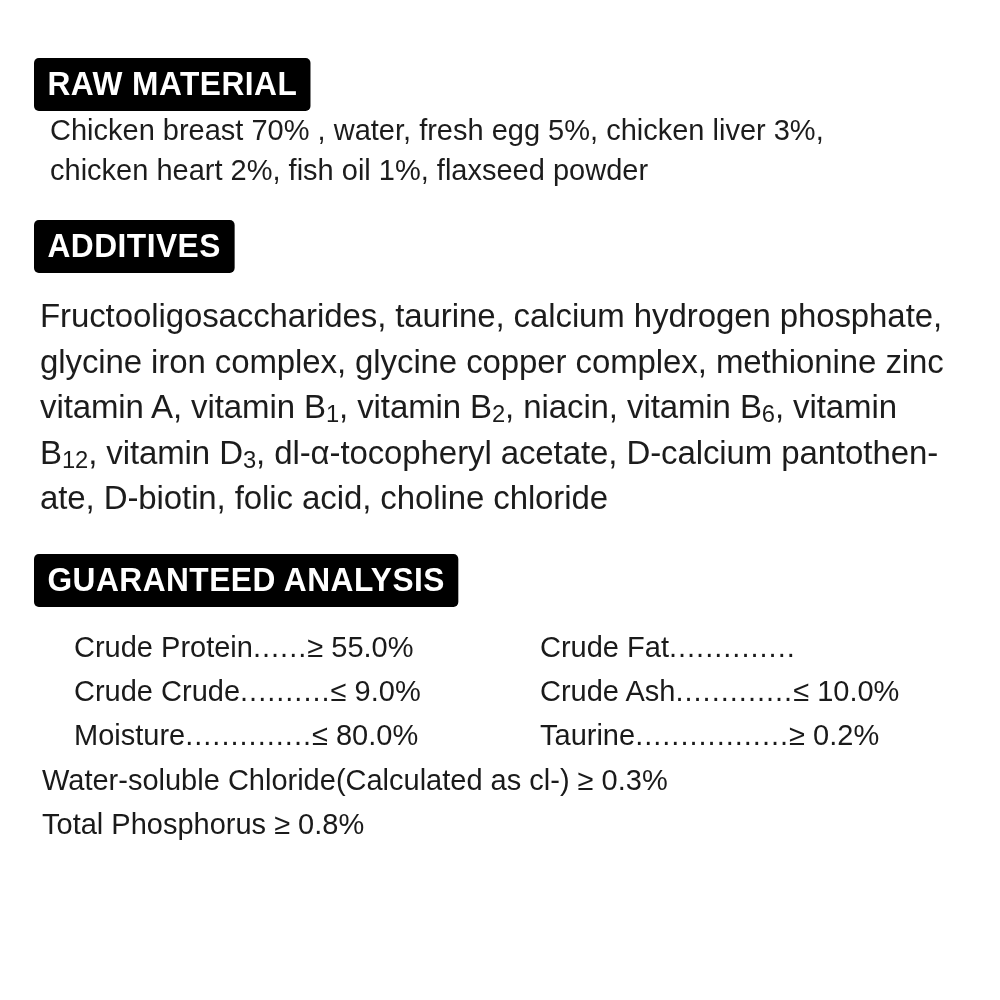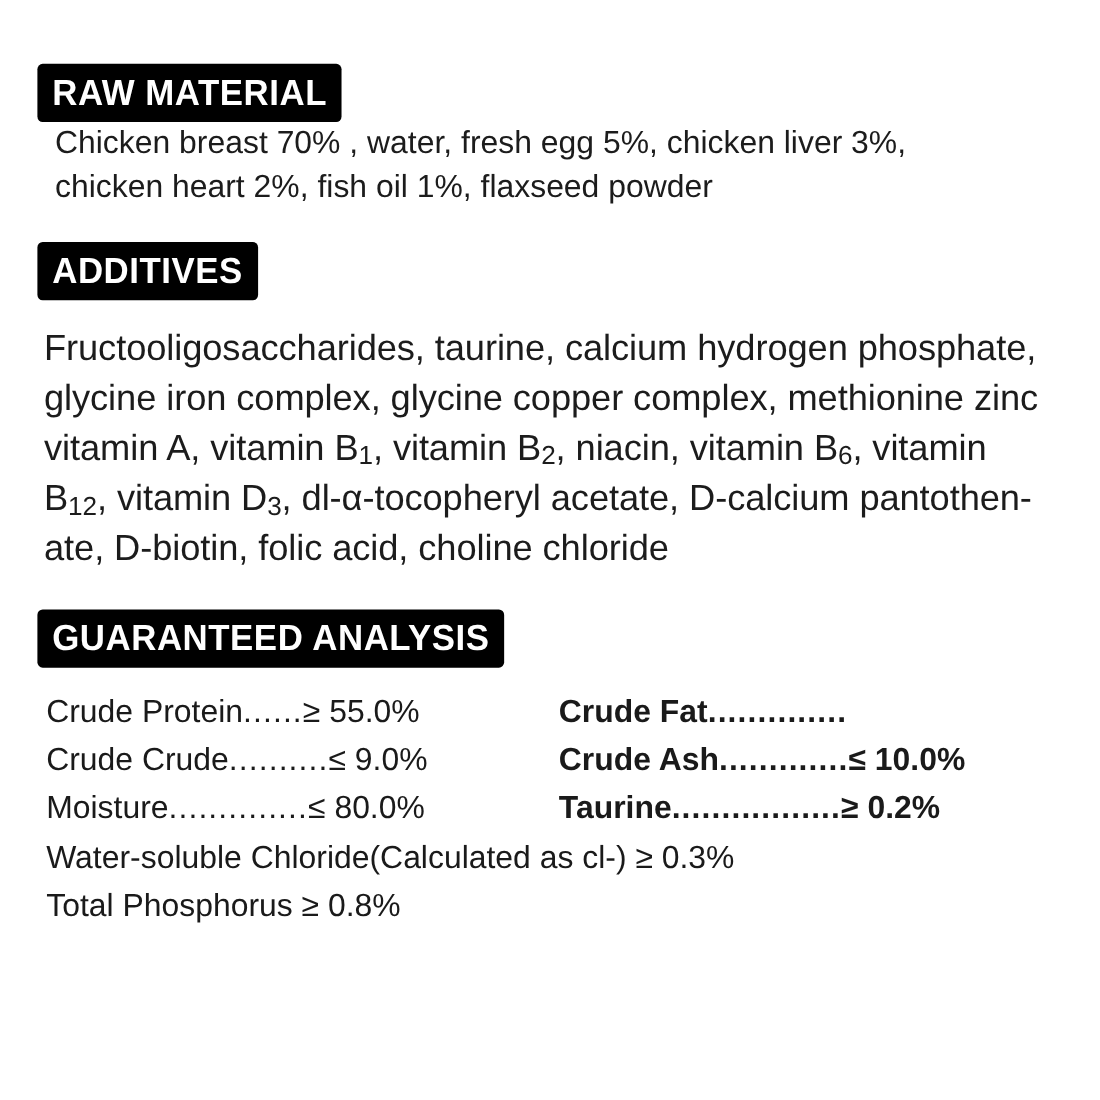--- a/index.html
+++ b/index.html
@@ -62,24 +62,24 @@
     padding-left: 8px;
     position: relative;
   }
   .analysis-cols {
     display: flex;
     align-items: flex-start;
   }
   .col-left {
     width: 466px;
     flex: 0 0 466px;
+    margin-left: 32px;
   }
   .col-right {
     flex: 1 1 auto;
-    font-weight: bold;
   }
   .row {
     font-size: 29px;
     line-height: 1.52;
     white-space: nowrap;
     display: flex;
     align-items: baseline;
   }
   .row .nm {
     display: inline-block;

